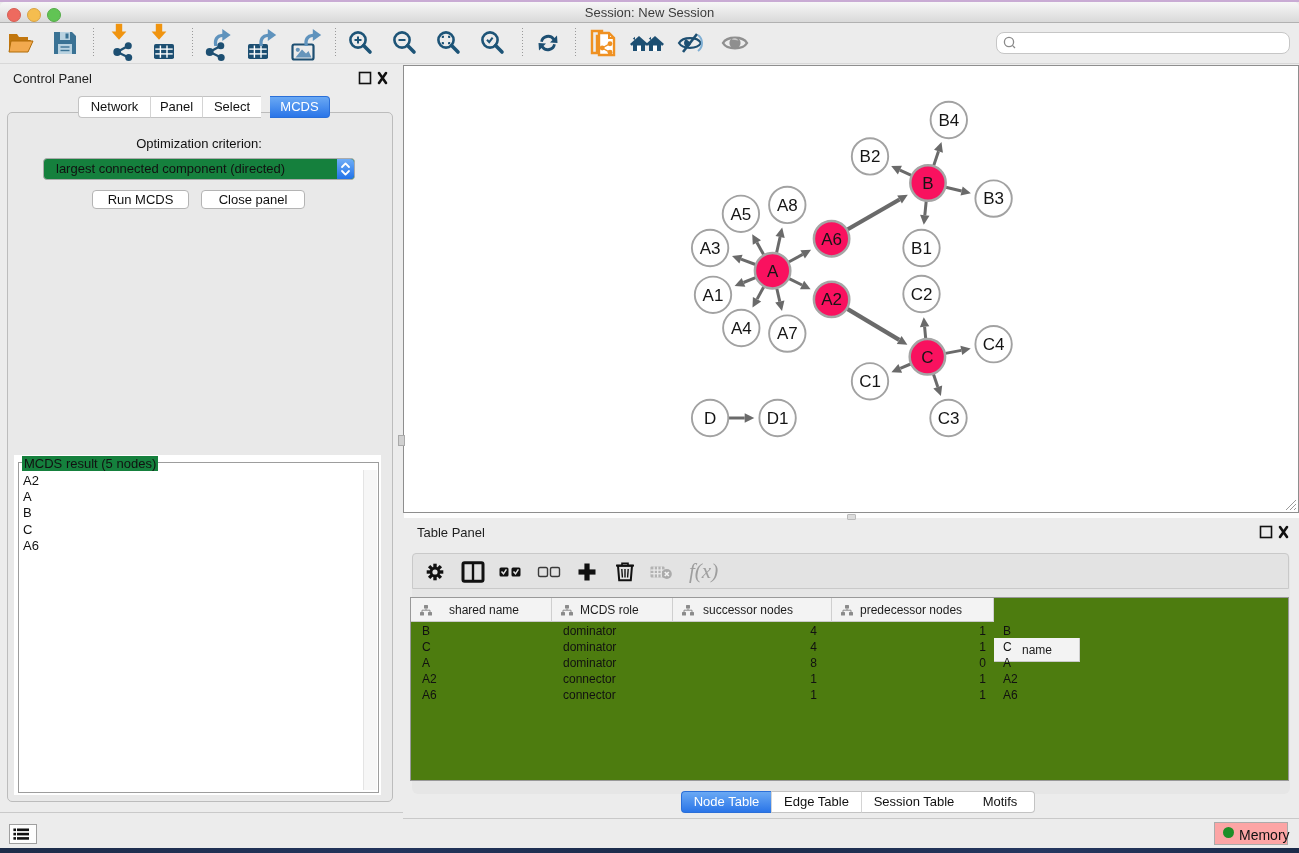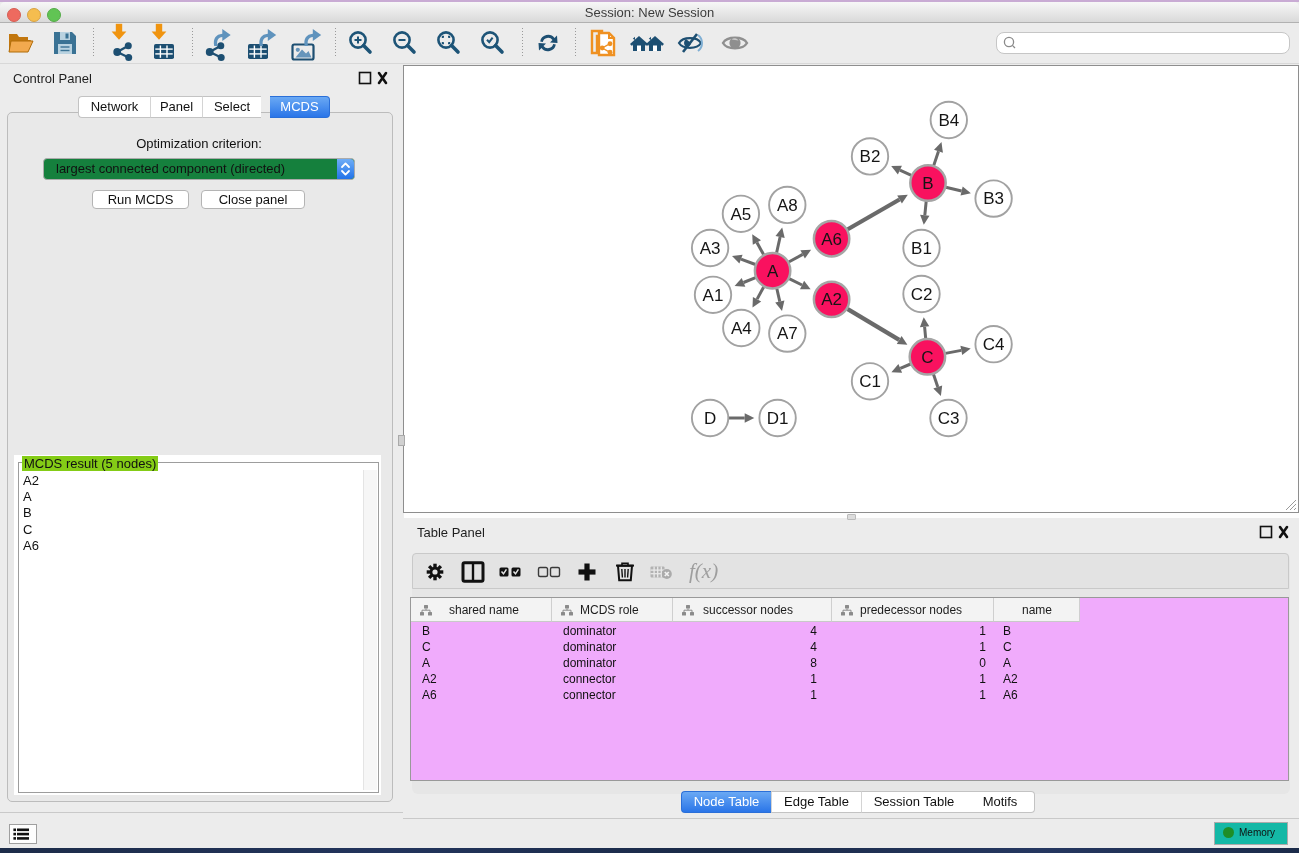--- a/index.html
+++ b/index.html
@@ -212,39 +212,39 @@
         <path d="M5 8 L8.5 4.4 L12 8" fill="none" stroke="#fff" stroke-width="1.8" stroke-linejoin="round" stroke-linecap="round"></path>
         <path d="M5 12 L8.5 15.6 L12 12" fill="none" stroke="#fff" stroke-width="1.8" stroke-linejoin="round" stroke-linecap="round"></path>
       </svg>
   </div>
 </div>
 <div class="abs" style="left:92px;top:190px;width:95px;height:17px;background:#fff;border:1px solid #b4b4b4;border-radius:4px;text-align:center;font-size:13px;line-height:17px;color:#111;">Run MCDS</div>
 <div class="abs" style="left:201px;top:190px;width:102px;height:17px;background:#fff;border:1px solid #b4b4b4;border-radius:4px;text-align:center;font-size:13px;line-height:17px;color:#111;">Close panel</div>
 
 <div class="abs" style="left:14px;top:455px;width:367px;height:340px;background:#fff;"></div>
 <div class="abs" style="left:18px;top:462px;width:359px;height:329px;border:1px solid #9d9d9d;"></div>
-<div class="abs" style="left:22px;top:456px;background:#84cc16;padding:0 2px;font-size:13px;color:#111;">MCDS result (5 nodes)</div>
+<div class="abs" style="left:22px;top:456px;background:#15803d;padding:0 2px;font-size:13px;color:#111;">MCDS result (5 nodes)</div>
 <div class="abs" style="left:23px;top:473px;font-size:13px;line-height:16.2px;color:#111;">A2<br>A<br>B<br>C<br>A6</div>
 <div class="abs" style="left:363px;top:470px;width:13px;height:320px;background:#f6f6f6;border-left:1px solid #e4e4e4;"></div>
 
 <div id="statusL" class="abs"></div>
 <div id="statusR" class="abs"></div>
 <div class="abs" style="left:9px;top:824px;width:26px;height:18px;background:#fdfdfd;border:1px solid #9f9f9f;">
   <svg width="26" height="18" viewBox="0 0 26 18">
       <g fill="#111">
         <rect x="7" y="3.5" width="12" height="2.6"></rect>
         <rect x="7" y="7.8" width="12" height="2.6"></rect>
         <rect x="7" y="12.1" width="12" height="2.6"></rect>
         <rect x="3.4" y="3.5" width="2.6" height="2.6"></rect>
         <rect x="3.4" y="7.8" width="2.6" height="2.6"></rect>
         <rect x="3.4" y="12.1" width="2.6" height="2.6"></rect>
       </g>
     </svg>
 </div>
-<div class="abs" style="left:1214px;top:822px;width:72px;height:21px;background:#14b8a6;border:1px solid #ababab;font-size:10px;color:#111;">
+<div class="abs" style="left:1214px;top:822px;width:72px;height:21px;background:#fca5a5;border:1px solid #ababab;font-size:14px;color:#111;">
   <span style="position:absolute;left:8px;top:4px;width:11px;height:11px;border-radius:50%;background:#1e8e27;"></span>
   <span style="position:absolute;left:24px;top:4px;">Memory</span>
 </div>
 <div id="deskbottom" class="abs"></div>
 
 <div class="abs" id="netwin" style="left:403px;top:65px;width:896px;height:448px;background:#fff;border:1px solid #8e8e8e;box-sizing:border-box;">
   <svg id="graph" width="893" height="425" viewBox="403 87 893 425" style="position:absolute;left:0;top:22px;">
   <style>
     .wn{fill:#fff;stroke:#a2a2a2;stroke-width:1.9;}
     .pn{fill:#f9115f;stroke:#a5a5a5;stroke-width:2.5;}
@@ -406,21 +406,21 @@
         <line x1="-6.9" y1="-5.5" x2="-6.9" y2="5.5"></line>
           <line x1="-3.3" y1="-5.5" x2="-3.3" y2="5.5"></line>
           <line x1="0.3" y1="-5.5" x2="0.3" y2="5.5"></line>
       </g>
       <circle cx="5.8" cy="2" r="5" fill="#ababab"></circle>
       <path d="M3.8 0 L7.8 4 M7.8 0 L3.8 4" stroke="#f2f2f2" stroke-width="1.7"></path>
     </g>
   </svg>
   <div style="position:absolute;left:276px;top:5px;font-family:'Liberation Serif',serif;font-style:italic;font-size:21px;color:#9e9e9e;">f(x)</div>
 </div>
-<div class="abs" id="tblArea" style="left:410px;top:597px;width:879px;height:184px;background:#f0abfc;border:1px solid #999;box-sizing:border-box;">
+<div class="abs" id="tblArea" style="left:410px;top:597px;width:879px;height:184px;background:#4d7c0f;border:1px solid #999;box-sizing:border-box;">
   <div style="position:absolute;left:0;top:0;height:25px;">
     <div class="hc" style="left:0px;width:141px;">
         <svg class="hi" width="12" height="11" viewBox="0 0 12 11">
           <g fill="#8b8b8b">
             <rect x="4" y="0" width="4" height="3.4" rx="0.5"></rect>
             <rect x="0" y="7" width="4" height="3.4" rx="0.5"></rect>
             <rect x="8" y="7" width="4" height="3.4" rx="0.5"></rect>
           </g>
           <path d="M6 3.4 L6 5.2 M2 7 L2 5.2 L10 5.2 L10 7" fill="none" stroke="#8b8b8b" stroke-width="1"></path>
         </svg>
@@ -452,21 +452,21 @@
         <svg class="hi" width="12" height="11" viewBox="0 0 12 11">
           <g fill="#8b8b8b">
             <rect x="4" y="0" width="4" height="3.4" rx="0.5"></rect>
             <rect x="0" y="7" width="4" height="3.4" rx="0.5"></rect>
             <rect x="8" y="7" width="4" height="3.4" rx="0.5"></rect>
           </g>
           <path d="M6 3.4 L6 5.2 M2 7 L2 5.2 L10 5.2 L10 7" fill="none" stroke="#8b8b8b" stroke-width="1"></path>
         </svg>
         <span style="left:28px;">predecessor nodes</span>
       </div>
-    <div class="hc" style="left:583px;width:86px;">
+    <div class="hc" style="left:583px;width:86px;margin-top:40px;">
         <span style="left:0;width:86px;text-align:center;">name</span>
       </div>
   </div>
   <div class="tr" style="top:25px;">
       <span class="c1">B</span>
       <span class="c2">dominator</span>
       <span class="c3">4</span>
       <span class="c4">1</span>
       <span class="c5">B</span>
     </div>

